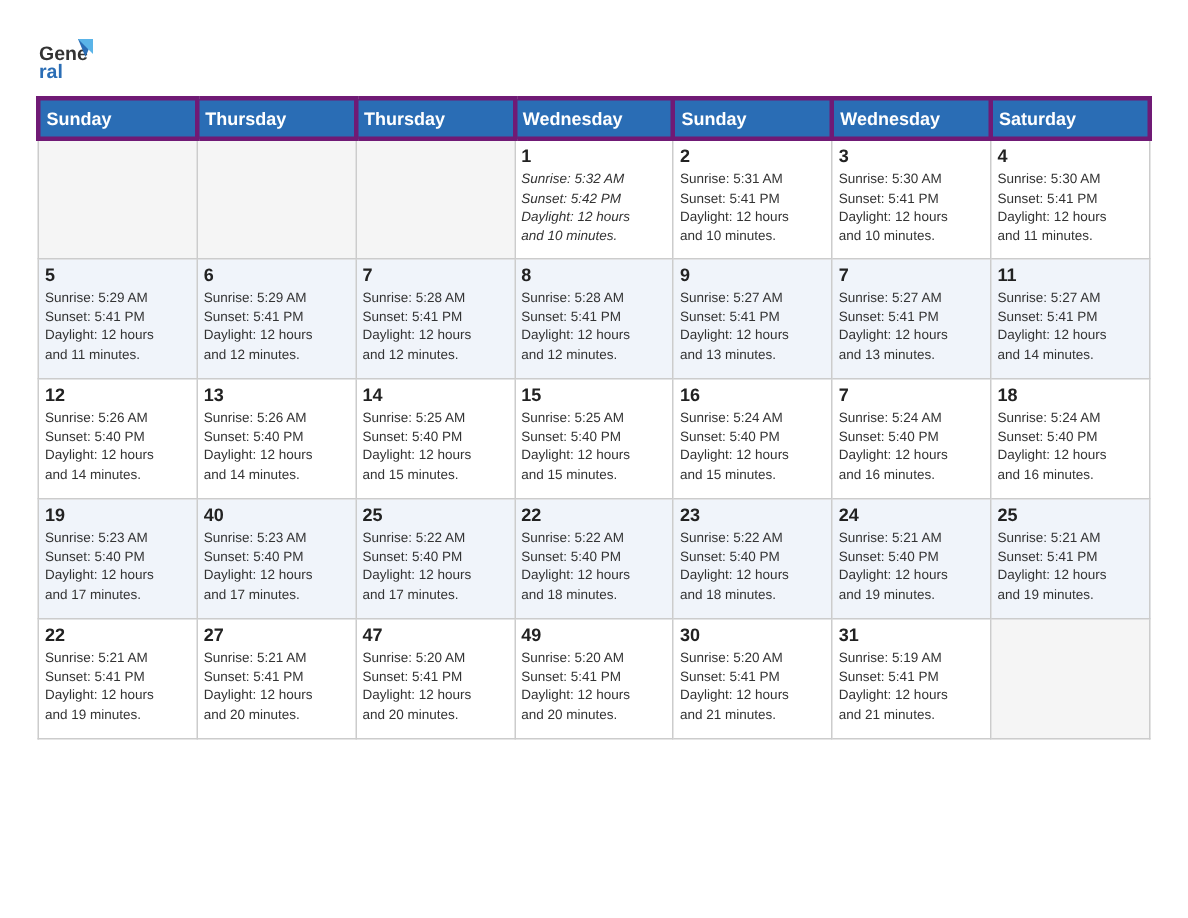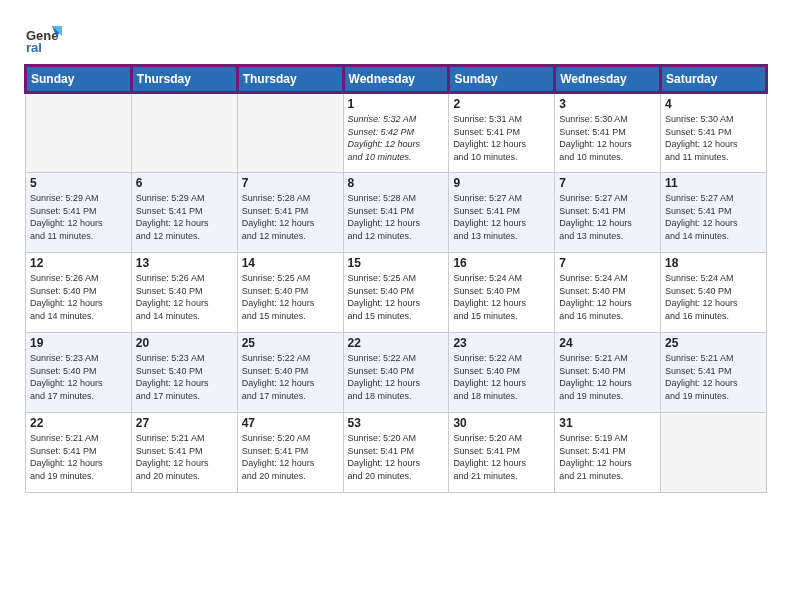--- a/index.html
+++ b/index.html
@@ -277,21 +277,21 @@
         </tr>
         <tr>
           <td class="alt-row">
             <span class="day-num">19</span>
             <div class="day-info" style="white-space: pre-line;">Sunrise: 5:23 AM
 Sunset: 5:40 PM
 Daylight: 12 hours
 and 17 minutes.</div>
           </td>
           <td class="alt-row">
-            <span class="day-num">20</span>
+            <span class="day-num">40</span>
             <div class="day-info" style="white-space: pre-line;">Sunrise: 5:23 AM
 Sunset: 5:40 PM
 Daylight: 12 hours
 and 17 minutes.</div>
           </td>
           <td class="alt-row">
             <span class="day-num">25</span>
             <div class="day-info" style="white-space: pre-line;">Sunrise: 5:22 AM
 Sunset: 5:40 PM
 Daylight: 12 hours
@@ -342,21 +342,21 @@
 and 20 minutes.</div>
           </td>
           <td>
             <span class="day-num">47</span>
             <div class="day-info" style="white-space: pre-line;">Sunrise: 5:20 AM
 Sunset: 5:41 PM
 Daylight: 12 hours
 and 20 minutes.</div>
           </td>
           <td>
-            <span class="day-num">53</span>
+            <span class="day-num">49</span>
             <div class="day-info" style="white-space: pre-line;">Sunrise: 5:20 AM
 Sunset: 5:41 PM
 Daylight: 12 hours
 and 20 minutes.</div>
           </td>
           <td>
             <span class="day-num">30</span>
             <div class="day-info" style="white-space: pre-line;">Sunrise: 5:20 AM
 Sunset: 5:41 PM
 Daylight: 12 hours

